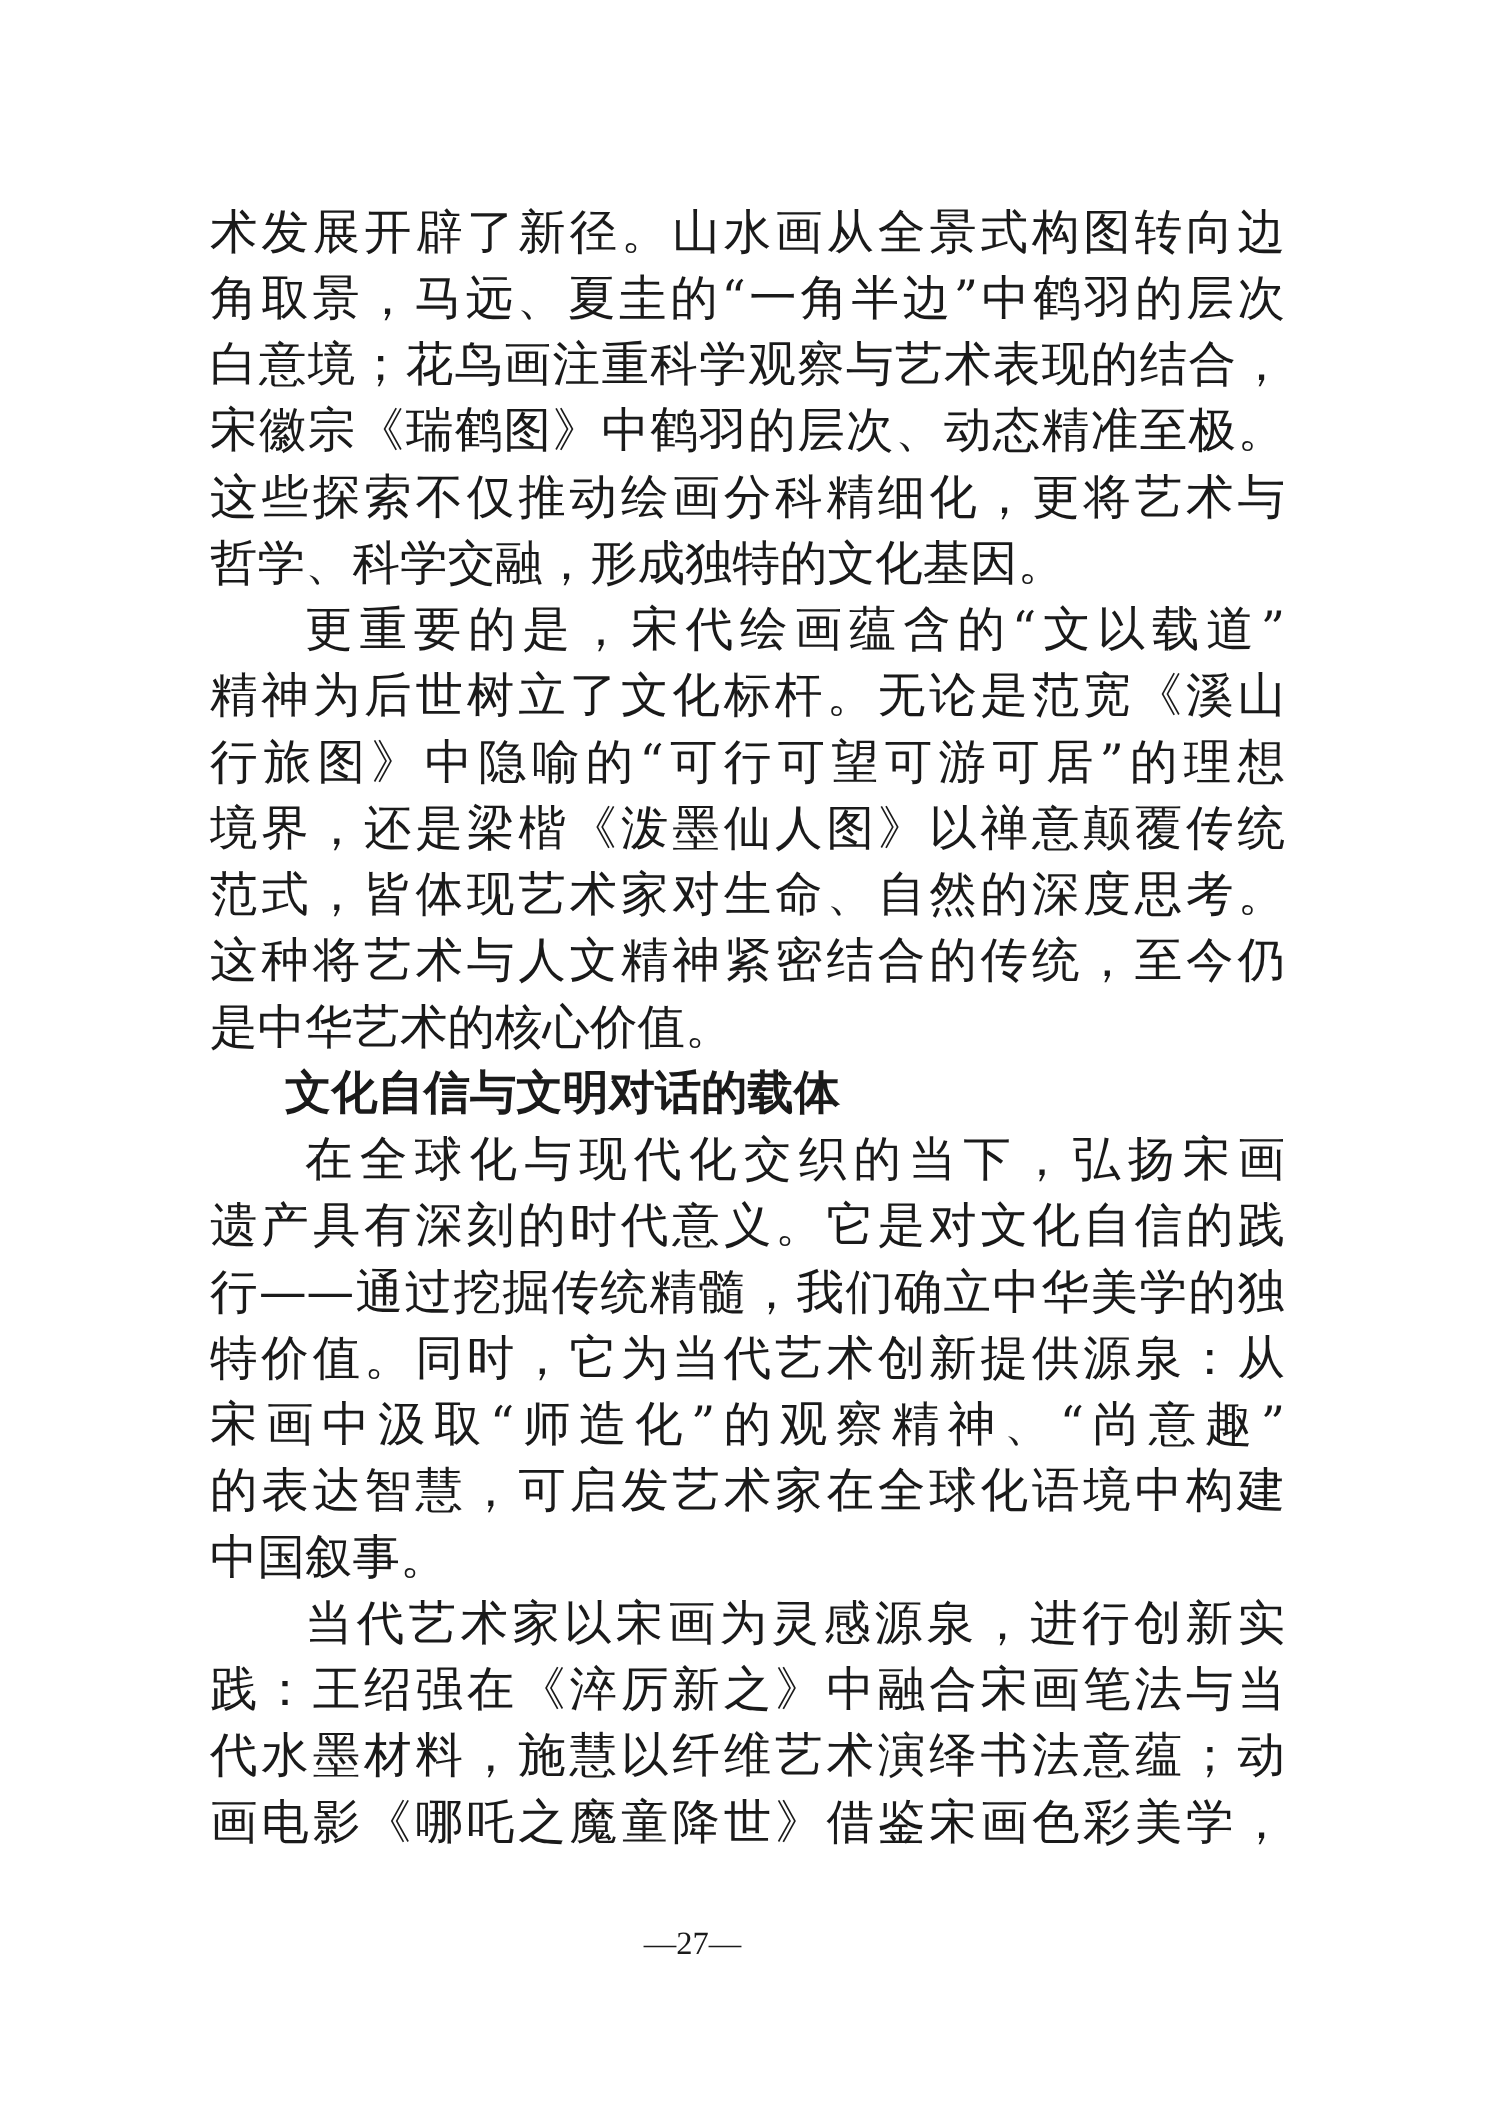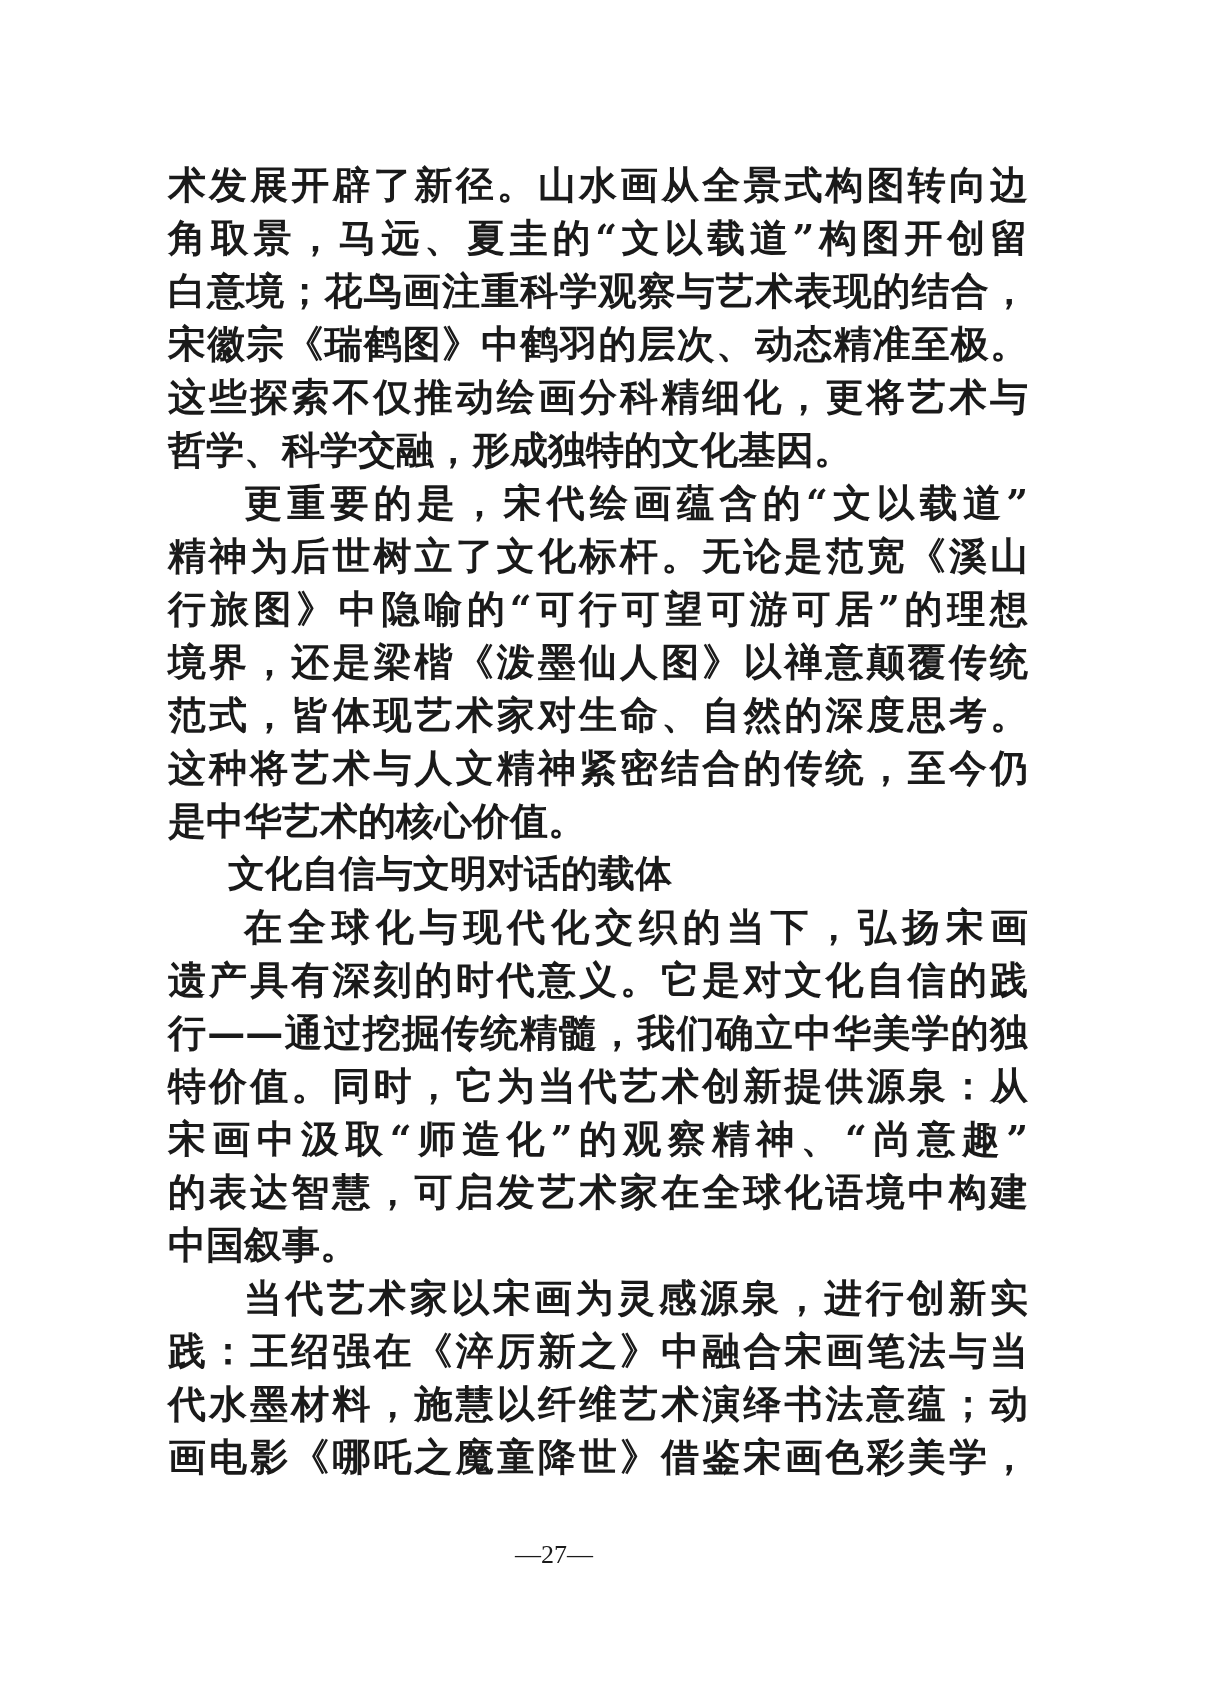--- a/index.html
+++ b/index.html
@@ -1,35 +1,35 @@
 <!DOCTYPE html>
 <html><head>
 <meta charset="utf-8">
 <style>
   html, body { margin:0; padding:0; background:#ffffff; }
   body { width:1205px; height:1701px; position:relative; overflow:hidden;
          font-family:"DejaVu Serif", "Liberation Serif", serif; color:#1a1a1a; }
   .page { position:absolute; left:0; top:0; width:1205px; height:1701px; background:#fff; }
   .line { position:absolute; left:168px; width:860px; height:54px; line-height:54px;
           font-size:38px; white-space:nowrap; text-align:justify; text-align-last:justify;
-          font-family:"DejaVu Serif", serif; font-weight:bold; letter-spacing:0px; }
+          font-family:"DejaVu Serif", serif; font-weight:normal; letter-spacing:0px; }
   .line.last { text-align-last:left; }
   .line.indent { padding-left:76px; width:784px; }
   .heading { position:absolute; left:228px; font-size:37px; line-height:54px; height:54px;
              font-family:"DejaVu Sans", "Liberation Sans", sans-serif; font-weight:bold; white-space:nowrap; }
   .page-num { position:absolute; left:0; width:1108px; text-align:center; top:1540px;
               font-size:26px; font-family:"Liberation Serif", serif; }
 </style>
 </head>
 <body>
 
 <div class="page">
 
   <div class="line" style="top:158px">术发展开辟了新径。山水画从全景式构图转向边</div>
-  <div class="line" style="top:211px">角取景，马远、夏圭的“文以载道”构图开创留</div>
+  <div class="line" style="top:211px">角取景，马远、夏圭的“一角半边”中鹤羽的层次</div>
   <div class="line" style="top:317px">宋徽宗《瑞鹤图》中鹤羽的层次、动态精准至极。</div>
   <div class="line" style="top:264px">白意境；花鸟画注重科学观察与艺术表现的结合，</div>
   <div class="line" style="top:370px">这些探索不仅推动绘画分科精细化，更将艺术与</div>
   <div class="line last" style="top:423px">哲学、科学交融，形成独特的文化基因。</div>
 
   <div class="line indent" style="top:476px">更重要的是，宋代绘画蕴含的“文以载道”</div>
   <div class="line" style="top:529px">精神为后世树立了文化标杆。无论是范宽《溪山</div>
   <div class="line" style="top:582px">行旅图》中隐喻的“可行可望可游可居”的理想</div>
   <div class="line" style="top:635px">境界，还是梁楷《泼墨仙人图》以禅意颠覆传统</div>
   <div class="line" style="top:688px">范式，皆体现艺术家对生命、自然的深度思考。</div>

